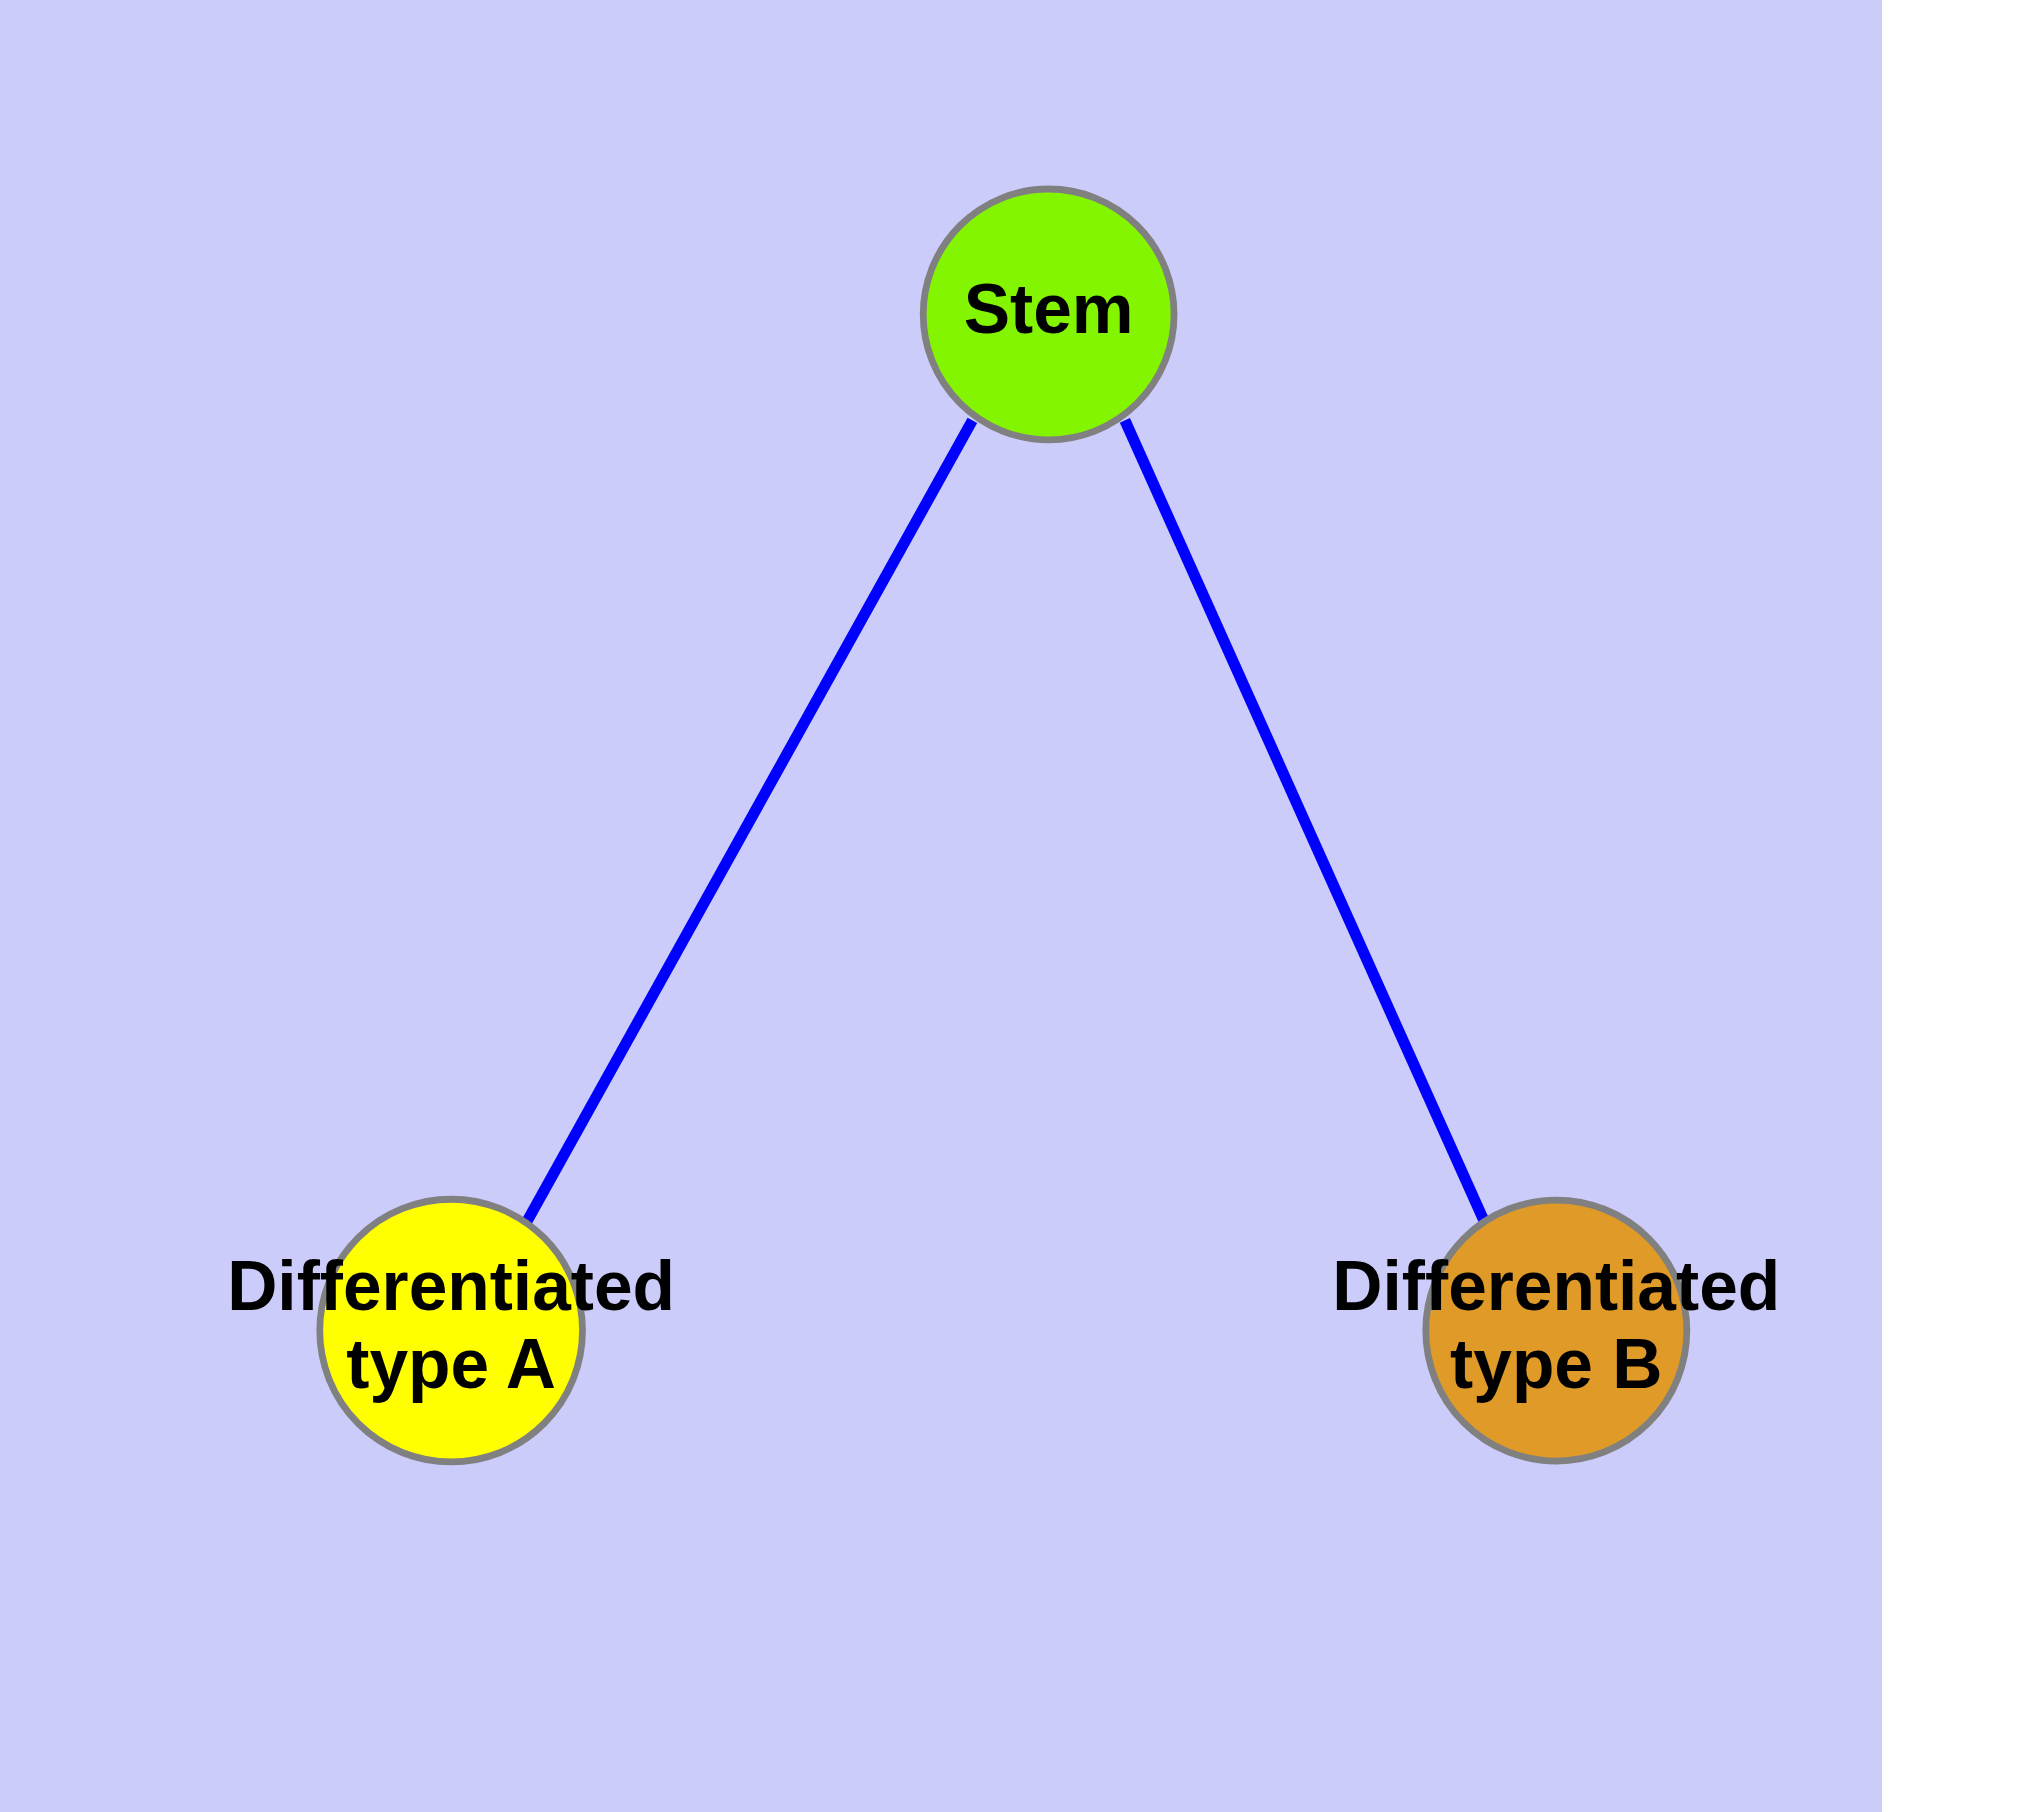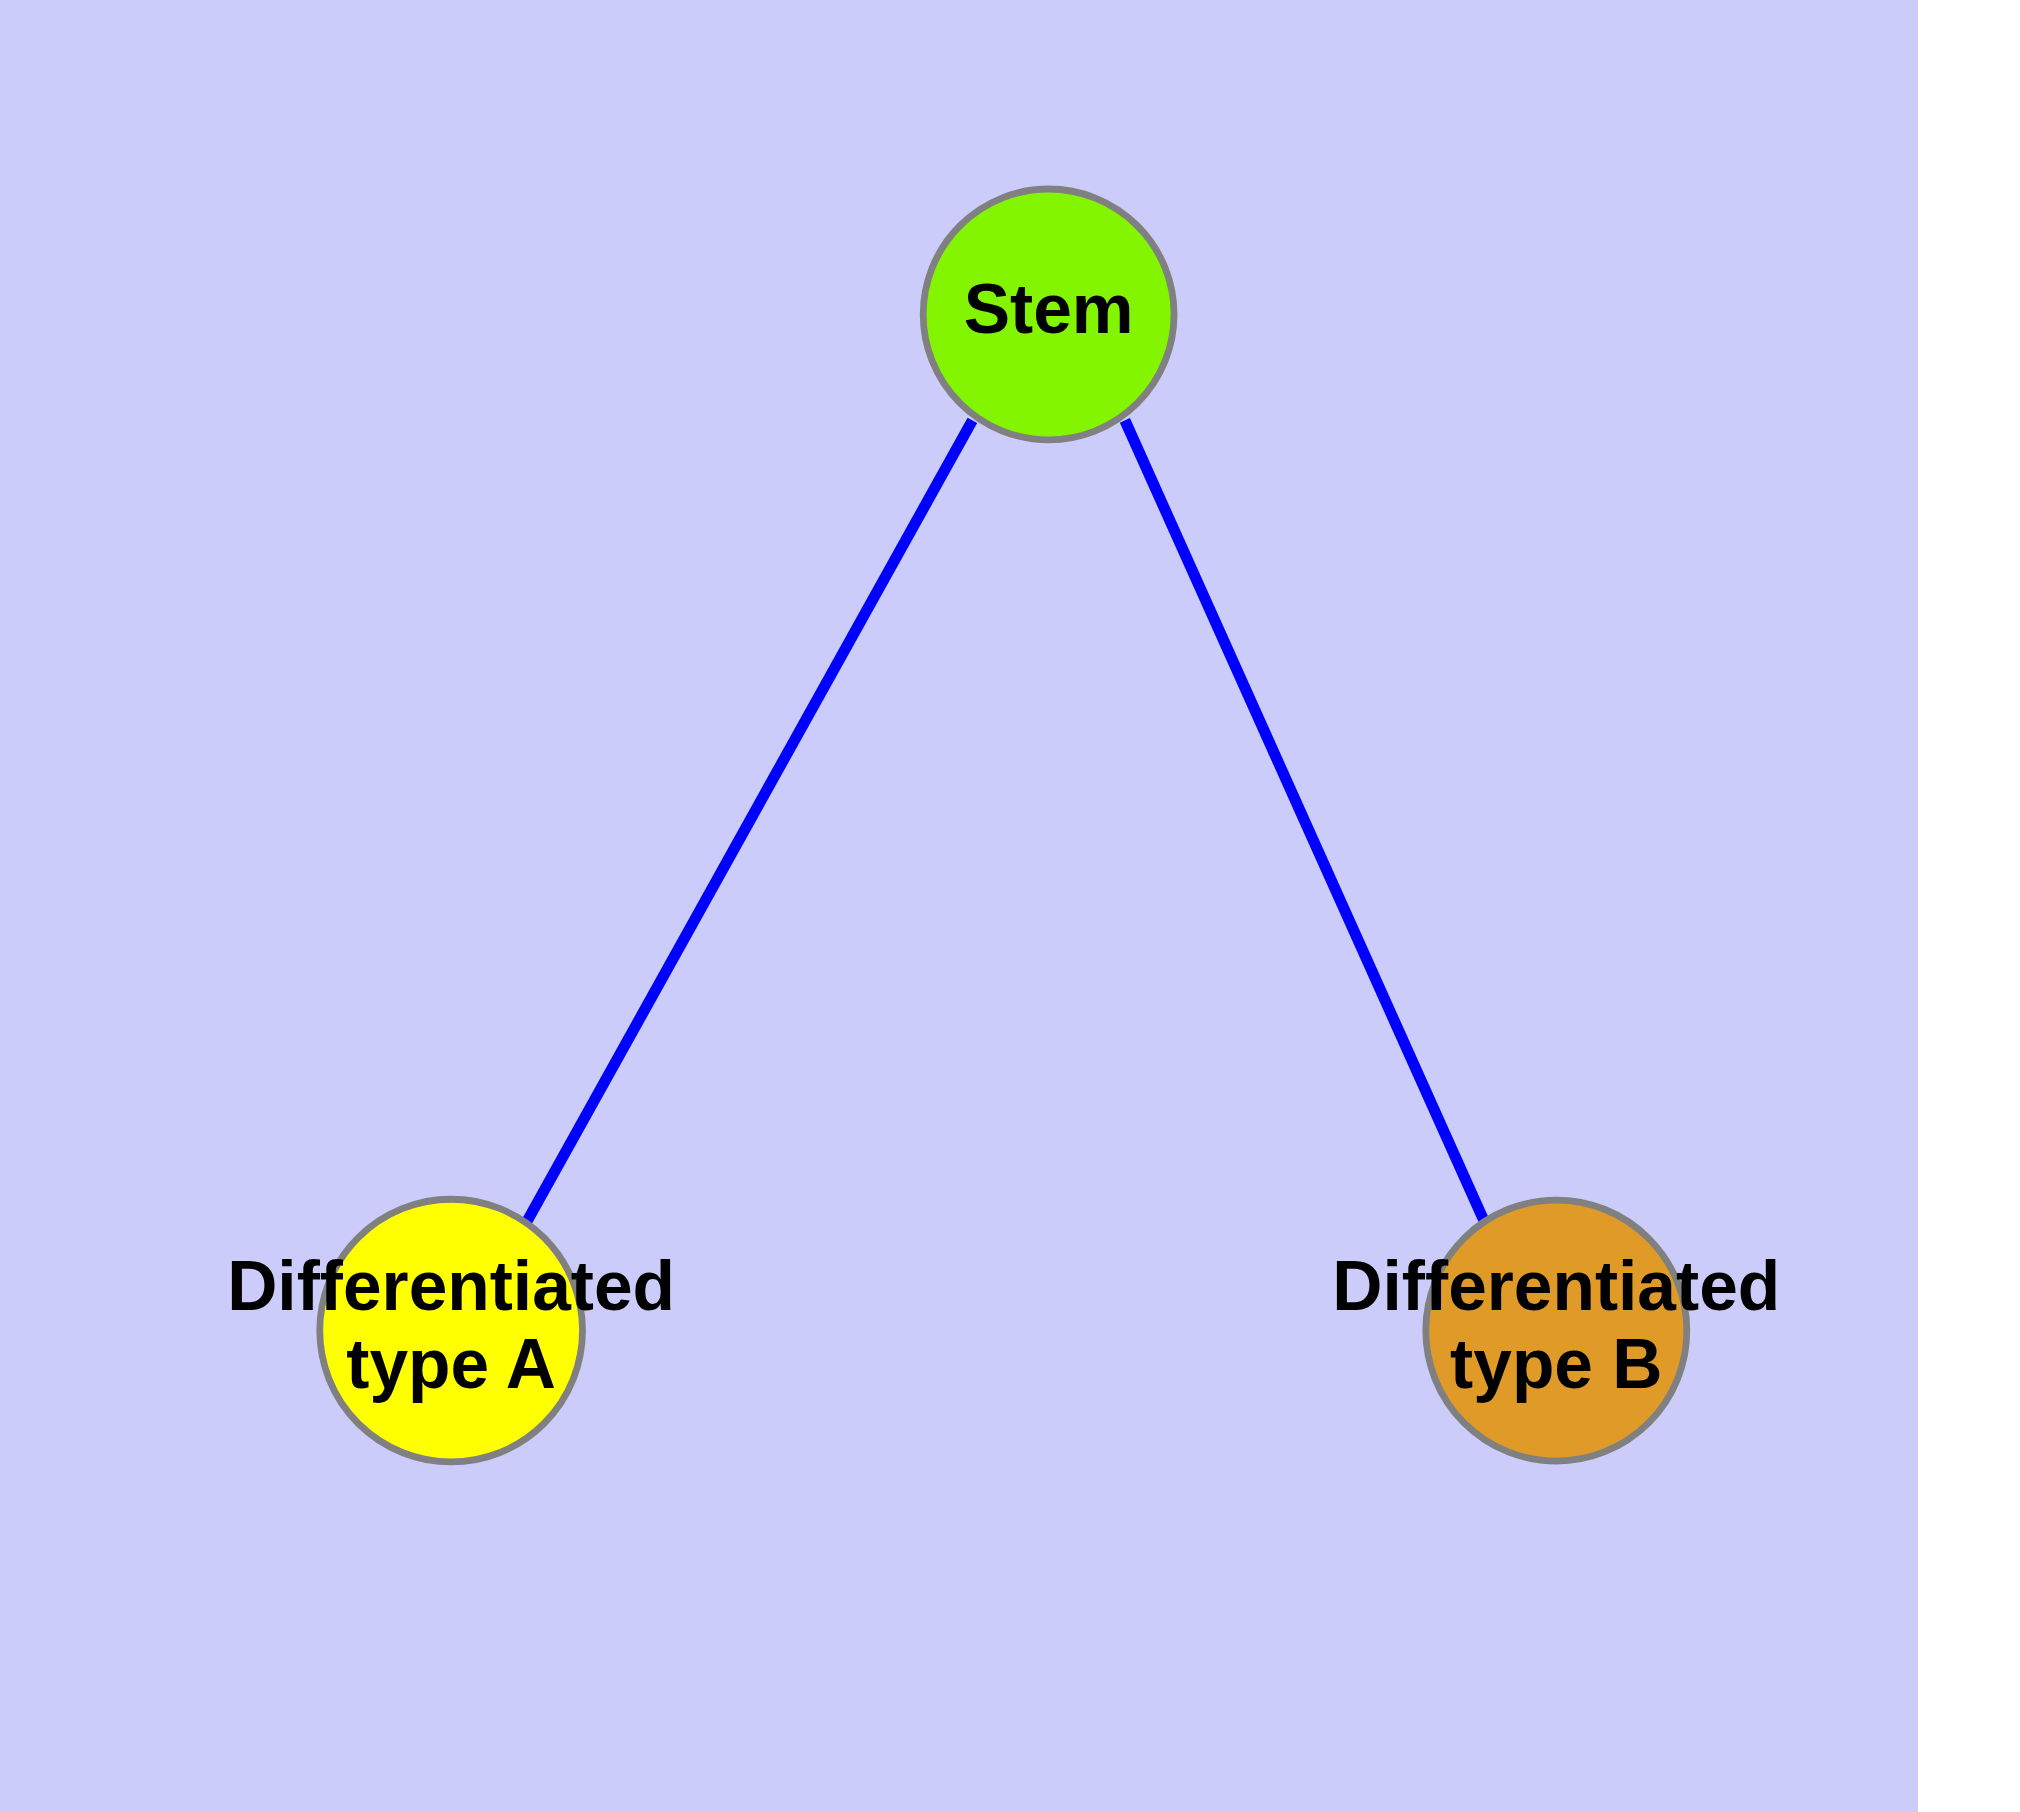--- a/index.html
+++ b/index.html
@@ -6,21 +6,20 @@
     margin: 0;
     padding: 0;
     background: #ffffff;
   }
   #canvas {
     position: relative;
     width: 1882px;
     height: 1812px;
     overflow: hidden;
     font-family: "Liberation Sans", sans-serif;
-    padding-left: 36px;
   }
   #bg-rect {
     position: absolute;
     left: 0;
     top: 0;
     width: 2021px;
     height: 1812px;
     background: #ccccfa;
   }
   #graph-svg {

